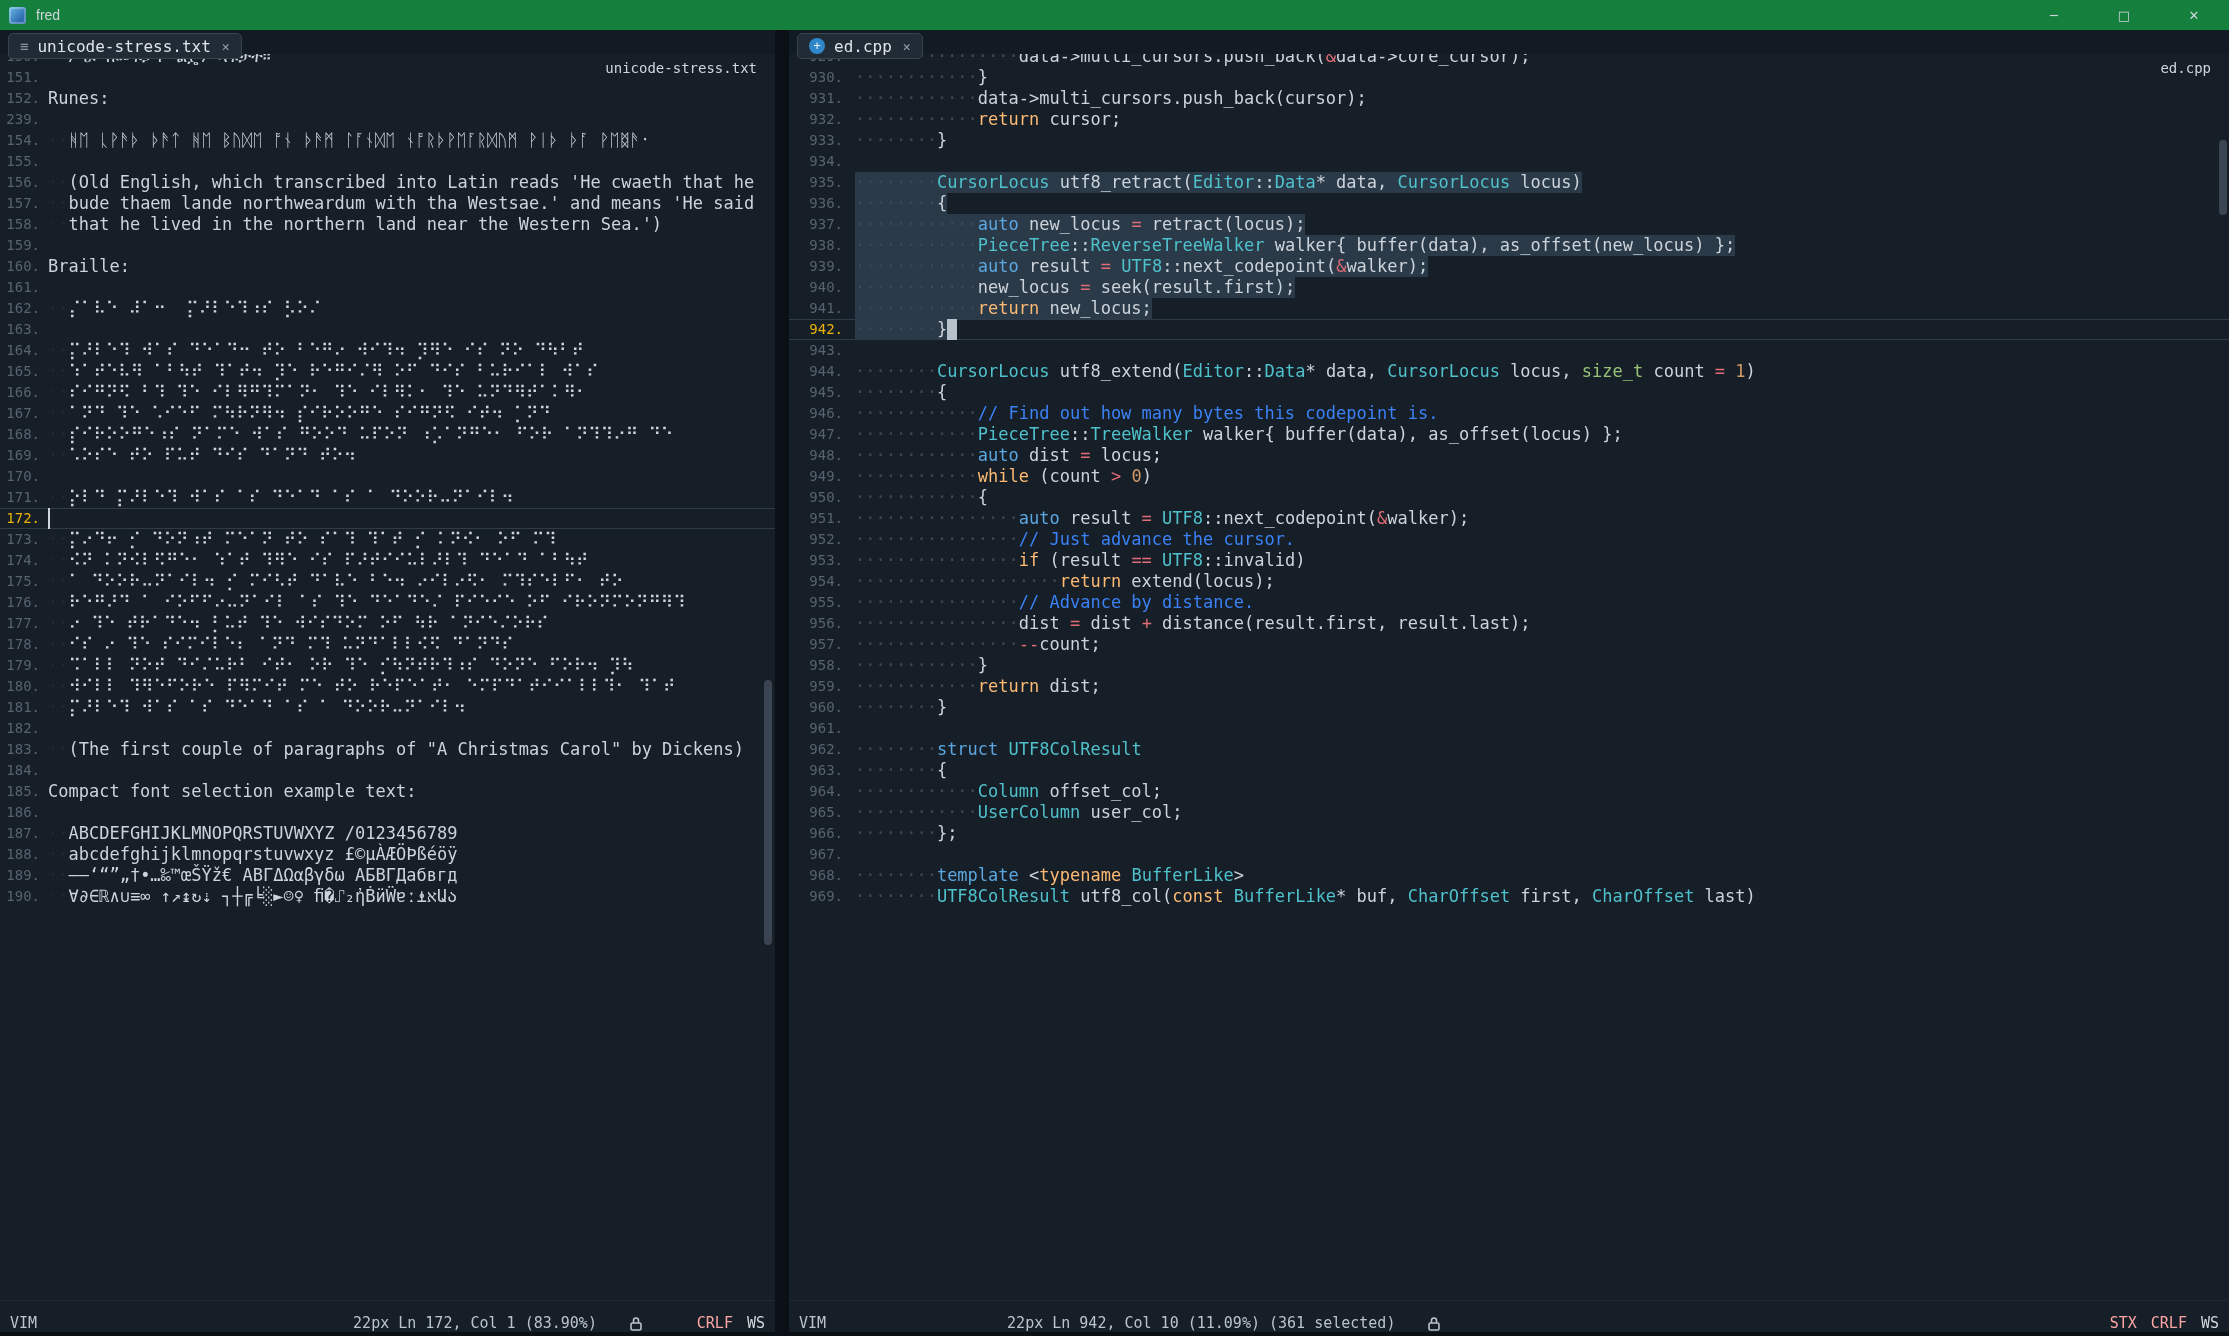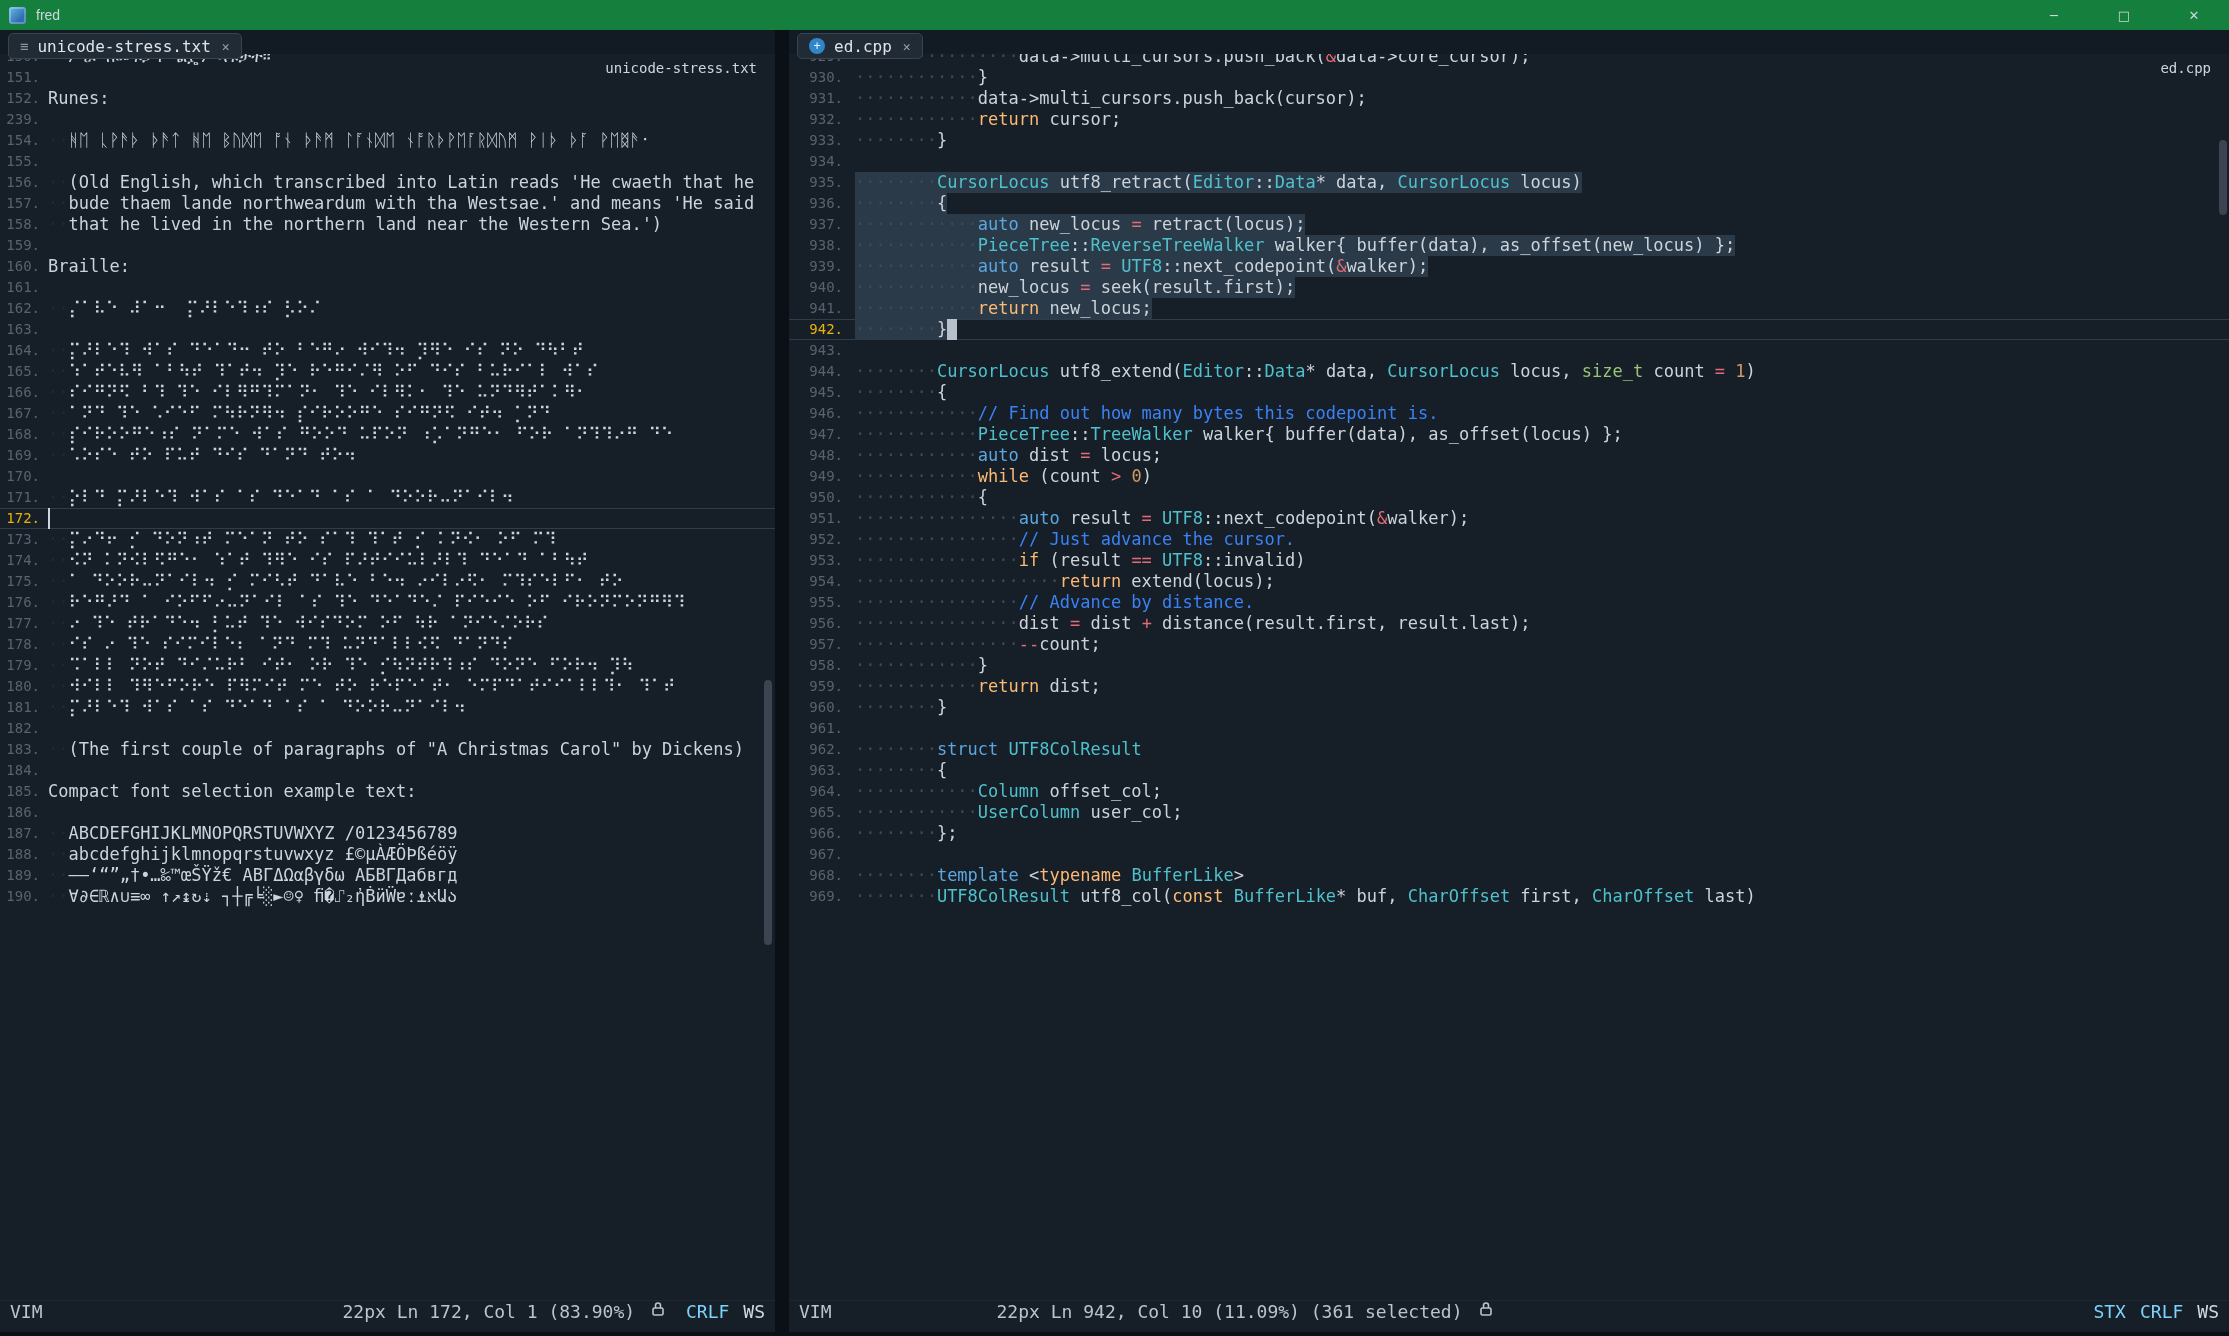--- a/index.html
+++ b/index.html
@@ -64,28 +64,28 @@
 
   .cursor-bar   { display:inline-block; width:2px;  height:21px; background:#cdd6df; vertical-align:top; }
   .cursor-block { display:inline-block; width:10px; height:21px; background:#b6c1cb; vertical-align:top; }
 
   .thumb { position:absolute; background:#3a4551; border-radius:4px; z-index:7; }
   .pane-col.left  .thumb { top:650px; height:265px; right:3px; width:8px; }
   .pane-col.right .thumb { top:110px; height:75px;  right:2px; width:8px; }
 
   
   .statusbar { flex:0 0 auto; height:32px; background:#161e27; border-top:1px solid #1f2831;
-               display:flex; align-items:flex-start; font-size:18px; color:#bac4cd; white-space:pre; }
+               display:flex; align-items:flex-end; font-size:15px; color:#bac4cd; white-space:pre;gap:16px; }
   .statusbar .mode { margin-left:10px; }
   .pane-col.left  .statusbar .pos { margin-left:300px; }
   .pane-col.right .statusbar .pos { margin-left:165px; }
   .statusbar .lock { margin-left:16px; flex:0 0 auto; }
   .statusbar .flags { margin-left:auto; padding-right:10px; display:flex; }
   .flag { margin-left:14px; }
-  .flag-green { color:#7dd3fc; }
+  .flag-green { color:#fca5a5; }
   .flag-plain { color:#d4d9de; }
 
   .bottom-strip { flex:1; background:#0b1016; }
 </style>
 </head>
 <body>
 
 <div class="window">
 
   <div class="titlebar">

